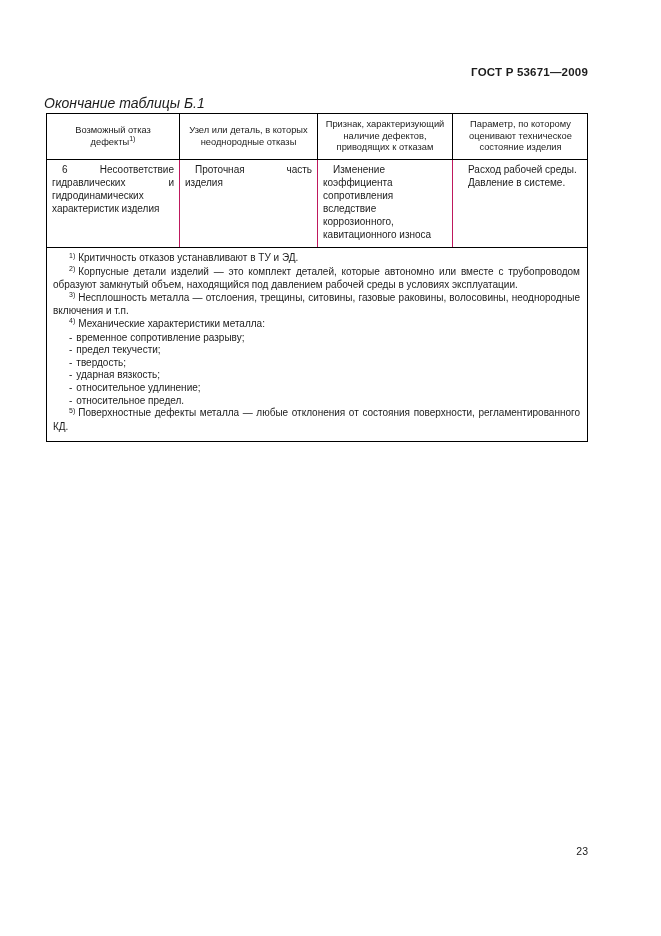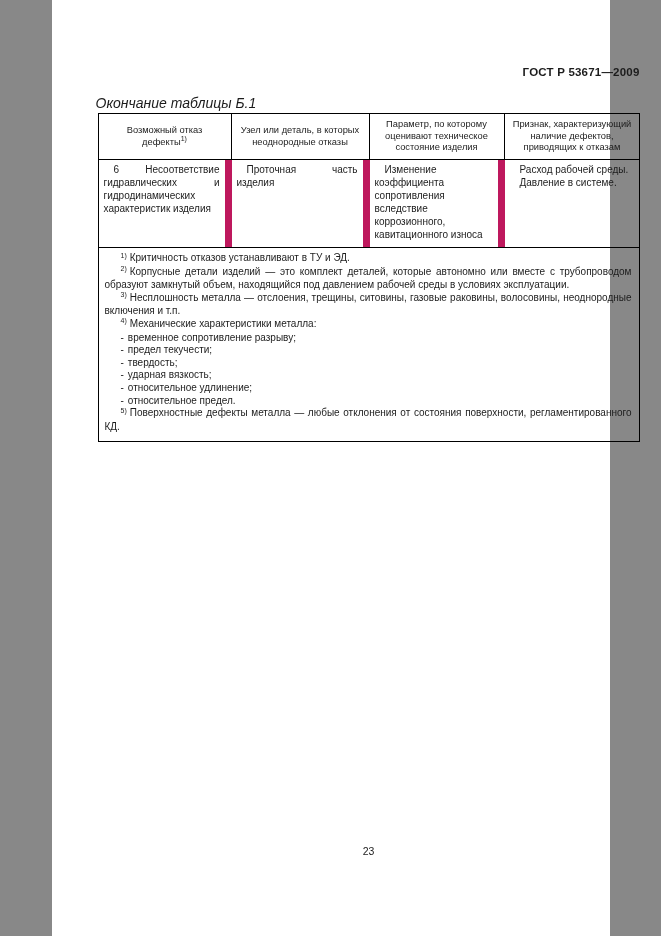--- a/index.html
+++ b/index.html
@@ -1,19 +1,19 @@
 <!DOCTYPE html>
 <html lang="ru"><head>
 <meta charset="utf-8">
 <style>
   * { margin:0; padding:0; box-sizing:border-box; }
   html,body { background:#888; }
   .page {
     position:relative;
-    width:558px; height:936px;
+    width:661px; height:936px;
     margin:0 auto;
     background:#ffffff;
     font-family:"Liberation Sans", sans-serif;
     color:#1c1c1c;
   }
   .doc-header {
     position:absolute; top:66px; left:46px; width:542px;
     text-align:right; font-weight:bold; font-size:11.5px;
     letter-spacing:.2px;
   }
@@ -34,41 +34,41 @@
   .th {
     border-right:1px solid #000;
     display:flex; align-items:center; justify-content:center;
     text-align:center;
     font-size:9.3px; line-height:11.6px;
     padding:4px 6px;
     height:45px;
   }
   .th:last-child, .td:last-child { border-right:none; }
   .td {
-    border-right:7px solid #be185d;
+    border-right:1px solid #be185d;
     min-height:64px;
     padding:3px 5px 6px 5px;
     line-height:13px;
     text-align:justify;
   }
   .td p, .td .cell-text { text-indent:10px; display:block; }
   .sup {
     font-size:7px; position:relative; top:-3.5px;
   }
   .notes-cell {
     padding:4px 7px 8px 6px;
     line-height:12.6px;
     text-align:justify;
   }
   .note-line { text-indent:16px; }
   .note-line .sup { margin-right:3px; }
   .note-line .dash { margin-right:4px; }
   .page-number {
     position:absolute; top:845px; left:46px; width:542px;
-    text-align:center; font-size:10.5px;
+    text-align:right; font-size:10.5px;
   }
 </style>
 </head>
 <body>
 
 <div class="page">
 
   <div class="doc-header">ГОСТ Р 53671—2009</div>
 
   <div class="table-caption">Окончание таблицы Б.1</div>
@@ -76,24 +76,24 @@
   <div class="gost-table">
 
     <div class="thead-row">
       <div class="th">
         <span><span>Возможный отказ дефекты</span><span class="sup">1)</span></span>
       </div>
       <div class="th">
         <span>Узел или деталь, в которых неоднородные отказы</span>
       </div>
       <div class="th">
-        <span>Параметр, по которому оценивают техническое состояние изделия</span>
+        <span>Признак, характеризующий наличие дефектов, приводящих к отказам</span>
       </div>
       <div class="th">
-        <span>Признак, характеризующий наличие дефектов, приводящих к отказам</span>
+        <span>Параметр, по которому оценивают техническое состояние изделия</span>
       </div>
     </div>
 
     <div class="body-row">
       <div class="td">
         <span class="cell-text">6 Несоответствие гидравлических и гидродинамических характеристик изделия</span>
       </div>
       <div class="td">
         <span class="cell-text">Проточная часть изделия</span>
       </div>

